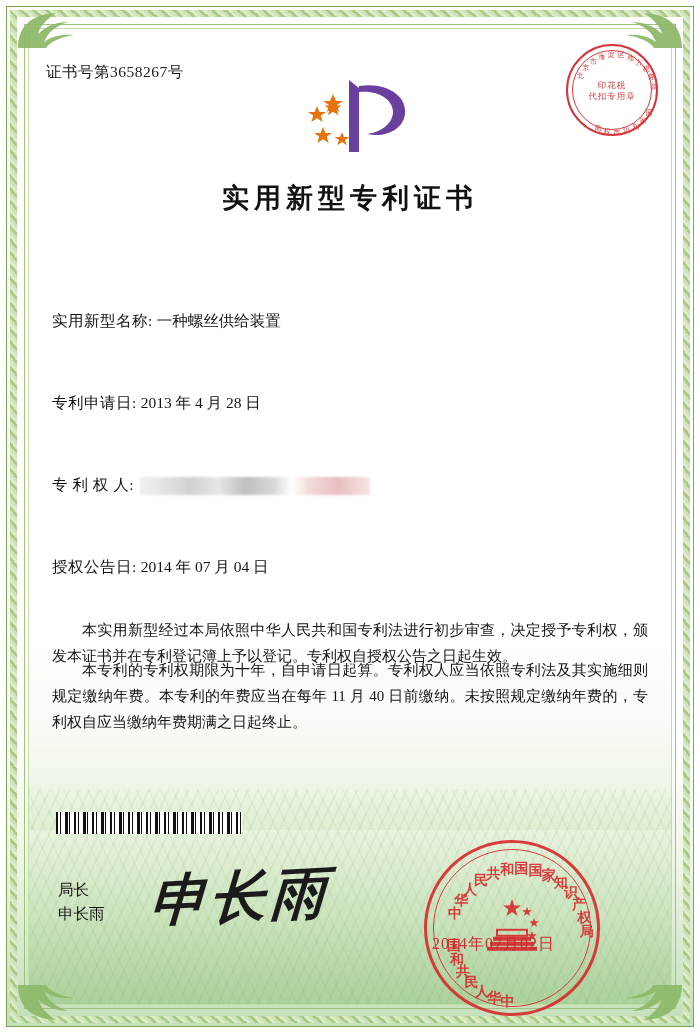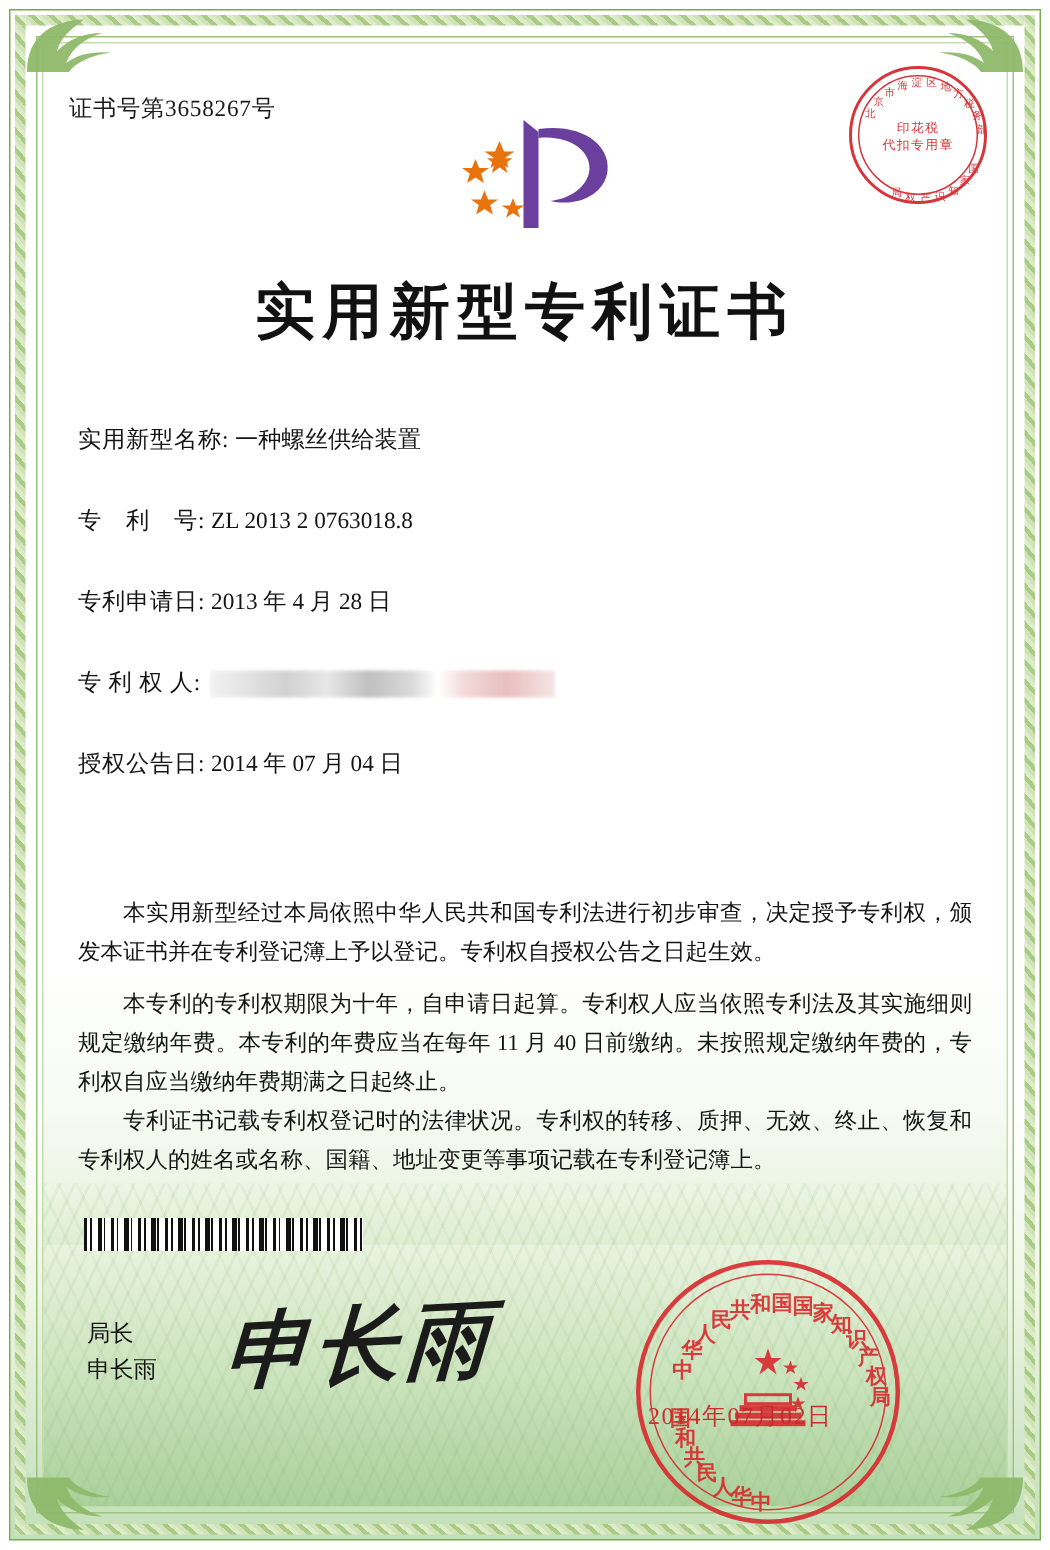--- a/index.html
+++ b/index.html
@@ -111,39 +111,40 @@
     top: 74px;
     width: 130px;
     height: 82px;
   }
 
   .title {
     position: absolute;
     left: 0; right: 0;
     top: 180px;
     text-align: center;
-    font-size: 40px;
+    font-size: 27px;
     font-weight: bold;
     letter-spacing: 5px;
     color: #111;
     font-family: "DejaVu Serif", "Liberation Serif", serif;
   }
 
   .fields {
     position: absolute;
     left: 52px;
     top: 283px;
     width: 600px;
     font-size: 15.5px;
     color: #141414;
   }
   .field {
     position: relative;
     height: 54px;
     white-space: nowrap;
+    margin-top: 28px;
   }
   .field .k {
     display: inline-block;
     letter-spacing: .5px;
   }
   .field .v {
     display: inline-block;
   }
   .redacted {
     display: inline-block;
@@ -355,50 +356,43 @@
     <div class="title">实用新型专利证书</div>
 
     <div class="fields">
 
       <div class="field">
         <span class="k">实用新型名称:</span>
         <span class="v">一种螺丝供给装置</span>
       </div>
 
 
-      <div class="field">
-        <span class="k">专　利　号:</span>
-        <span class="v">ZL 2013 2 0763018.8</span>
-      </div>
 
       <div class="field">
         <span class="k">专利申请日:</span>
         <span class="v">2013 年 4 月 28 日</span>
       </div>
 
       <div class="field">
         <span class="k">专 利 权 人:</span>
         <span class="redacted"></span>
       </div>
 
       <div class="field">
         <span class="k">授权公告日:</span>
         <span class="v">2014 年 07 月 04 日</span>
       </div>
 
     </div>
 
-    <div class="para" style="top:596px;">
+    <div class="para" style="top:617px;">
       <p>本实用新型经过本局依照中华人民共和国专利法进行初步审查，决定授予专利权，颁发本证书并在专利登记簿上予以登记。专利权自授权公告之日起生效。</p>
     </div>
     <div class="para" style="top:657px;">
       <p>本专利的专利权期限为十年，自申请日起算。专利权人应当依照专利法及其实施细则规定缴纳年费。本专利的年费应当在每年 11 月 40 日前缴纳。未按照规定缴纳年费的，专利权自应当缴纳年费期满之日起终止。</p>
-    </div>
-    <div class="para" style="top:735px;">
-      <p>专利证书记载专利权登记时的法律状况。专利权的转移、质押、无效、终止、恢复和专利权人的姓名或名称、国籍、地址变更等事项记载在专利登记簿上。</p>
     </div>
 
     <div class="barcode"></div>
 
     <div class="sig-label">
       <div>局长</div>
       <div>申长雨</div>
     </div>
 
     <div class="signature">申长雨</div>

